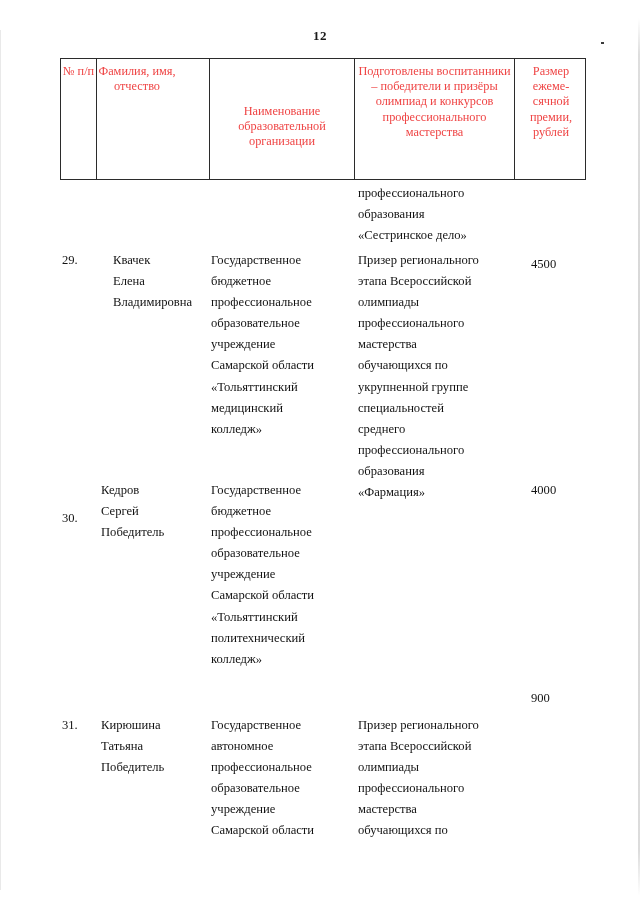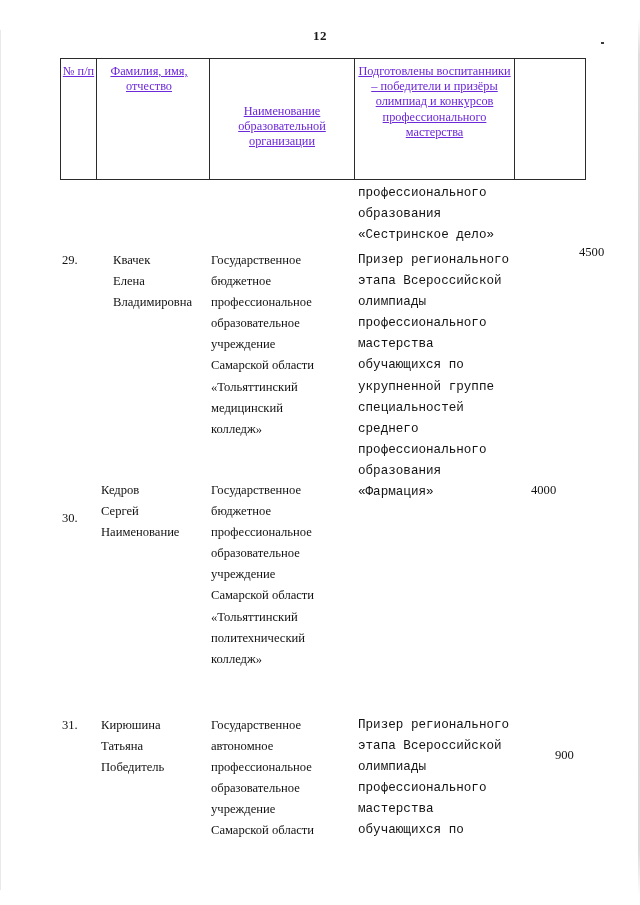--- a/index.html
+++ b/index.html
@@ -76,55 +76,54 @@
   }
   .hcol {
     position: absolute;
     top: 0;
     height: 100%;
     box-sizing: border-box;
     padding-top: 5px;
     text-align: center;
     font-size: 12.3px;
     line-height: 15.2px;
-    color: #6d28d9;
-    text-decoration: underline;
+    color: #ef4444;
   }
   .vline {
     position: absolute;
     top: 0;
     width: 1.2px;
     height: 100%;
     background: #2b2b2b;
   }
 
   
   .c1 { left: 0px;   width: 35px; }
-  .c2 { left: 32px;  width: 112px; }
+  .c2 { left: 20px;  width: 112px; }
   .c3 { left: 149px; width: 144px; margin-top: 40px; }
   .c4 { left: 294px; width: 159px; }
   .c5 { left: 454px; width: 72px; }
 
   .v1 { left: 35px; }
   .v2 { left: 148px; }
   .v3 { left: 293px; }
   .v4 { left: 453px; }
 
   
   .blk {
     position: absolute;
     font-size: 12.6px;
     line-height: 21.1px;
     color: #131313;
     white-space: pre-line;
   }
   .col-num   { left: 62px;  width: 36px; text-align: left; }
   .col-name  { left: 101px; width: 104px; }
   .col-org   { left: 211px; width: 146px; }
-  .col-ach   { left: 358px; width: 156px; font-family: Liberation Mono, monospace; }
+  .col-ach   { left: 358px; width: 156px; }
   .col-amt   { left: 531px; width: 60px; text-align: left; }
 </style>
 </head>
 <body>
 
 <div class="page">
 
   <div class="scan-edge"></div>
   <div class="scan-edge-l"></div>
   <div class="scan-dot"></div>
@@ -143,20 +142,25 @@
 отчество</div>
     <div class="hcol c3">Наименование
 образовательной
 организации</div>
     <div class="hcol c4">Подготовлены
 воспитанники –
 победители и призёры
 олимпиад и конкурсов
 профессионального
 мастерства</div>
+    <div class="hcol c5">Размер
+ежеме-
+сячной
+премии,
+рублей</div>
   </div>
 
   <div class="blk col-ach" style="top:183px;">профессионального
 образования
 «Сестринское дело»</div>
 
   <div class="blk col-num" style="top:250px;">29.</div>
   <div class="blk col-name" style="top:250px;margin-left:12px;">Квачек
 Елена
 Владимировна</div>
@@ -174,26 +178,26 @@
 олимпиады
 профессионального
 мастерства
 обучающихся по
 укрупненной группе
 специальностей
 среднего
 профессионального
 образования
 «Фармация»</div>
-  <div class="blk col-amt" style="top:242px;margin-left:48px;">4500</div>
+  <div class="blk col-amt" style="top:254px;">4500</div>
 
   <div class="blk col-num" style="top:508px;">30.</div>
   <div class="blk col-name" style="top:480px;">Кедров
 Сергей
-Наименование</div>
+Победитель</div>
   <div class="blk col-org" style="top:480px;">Государственное
 бюджетное
 профессиональное
 образовательное
 учреждение
 Самарской области
 «Тольяттинский
 политехнический
 колледж»</div>
   <div class="blk col-amt" style="top:480px;">4000</div>
@@ -207,15 +211,15 @@
 профессиональное
 образовательное
 учреждение
 Самарской области</div>
   <div class="blk col-ach" style="top:715px;">Призер регионального
 этапа Всероссийской
 олимпиады
 профессионального
 мастерства
 обучающихся по</div>
-  <div class="blk col-amt" style="top:745px;margin-left:24px;">900</div>
+  <div class="blk col-amt" style="top:688px;">900</div>
 
 </div>
 
 </body></html>

